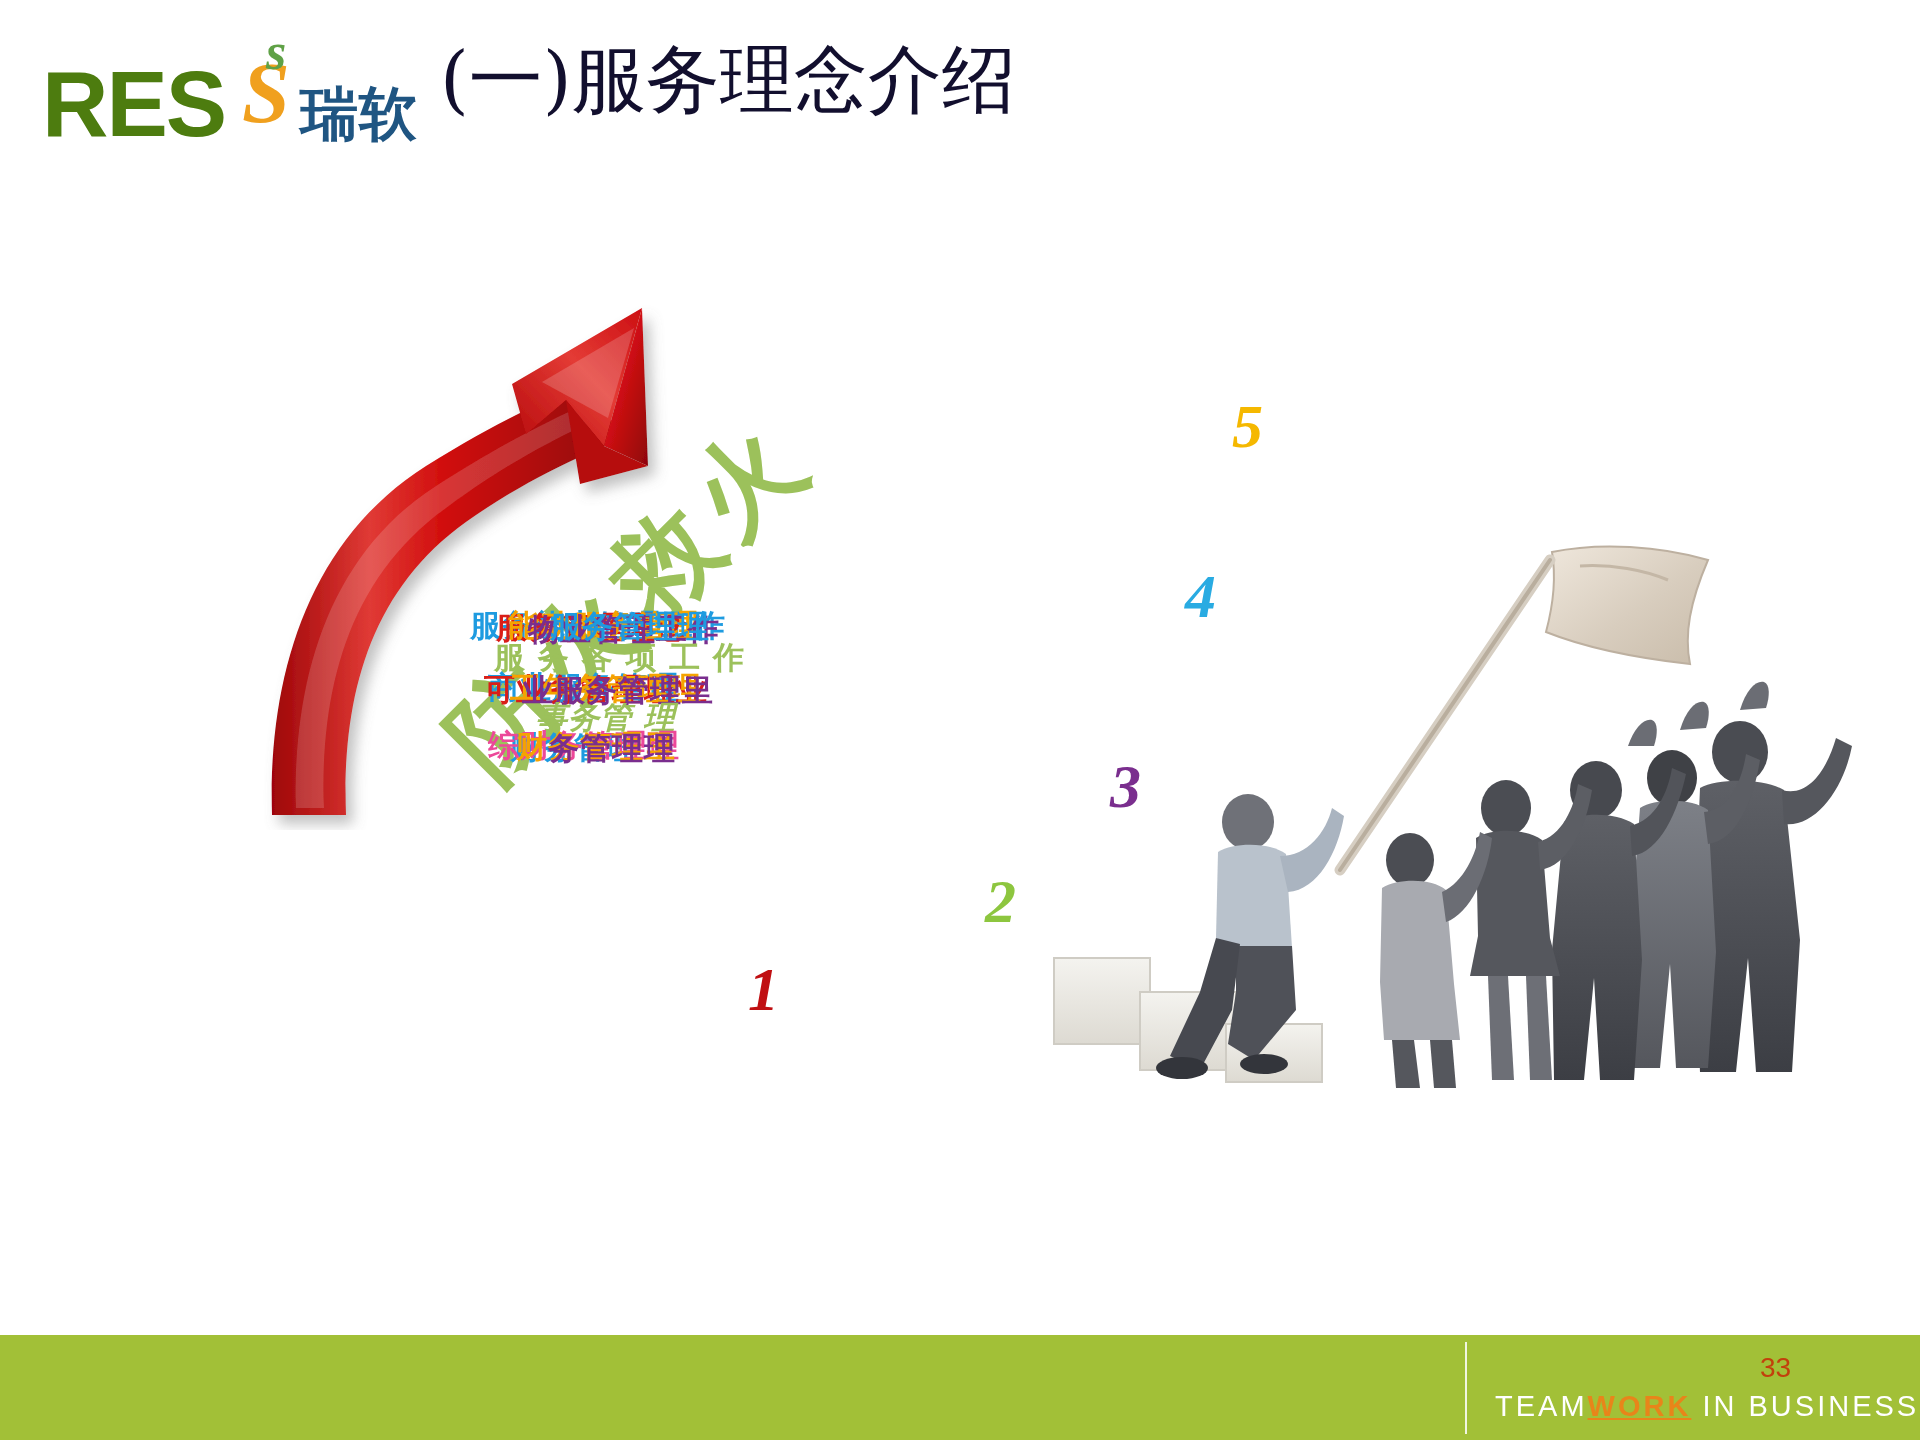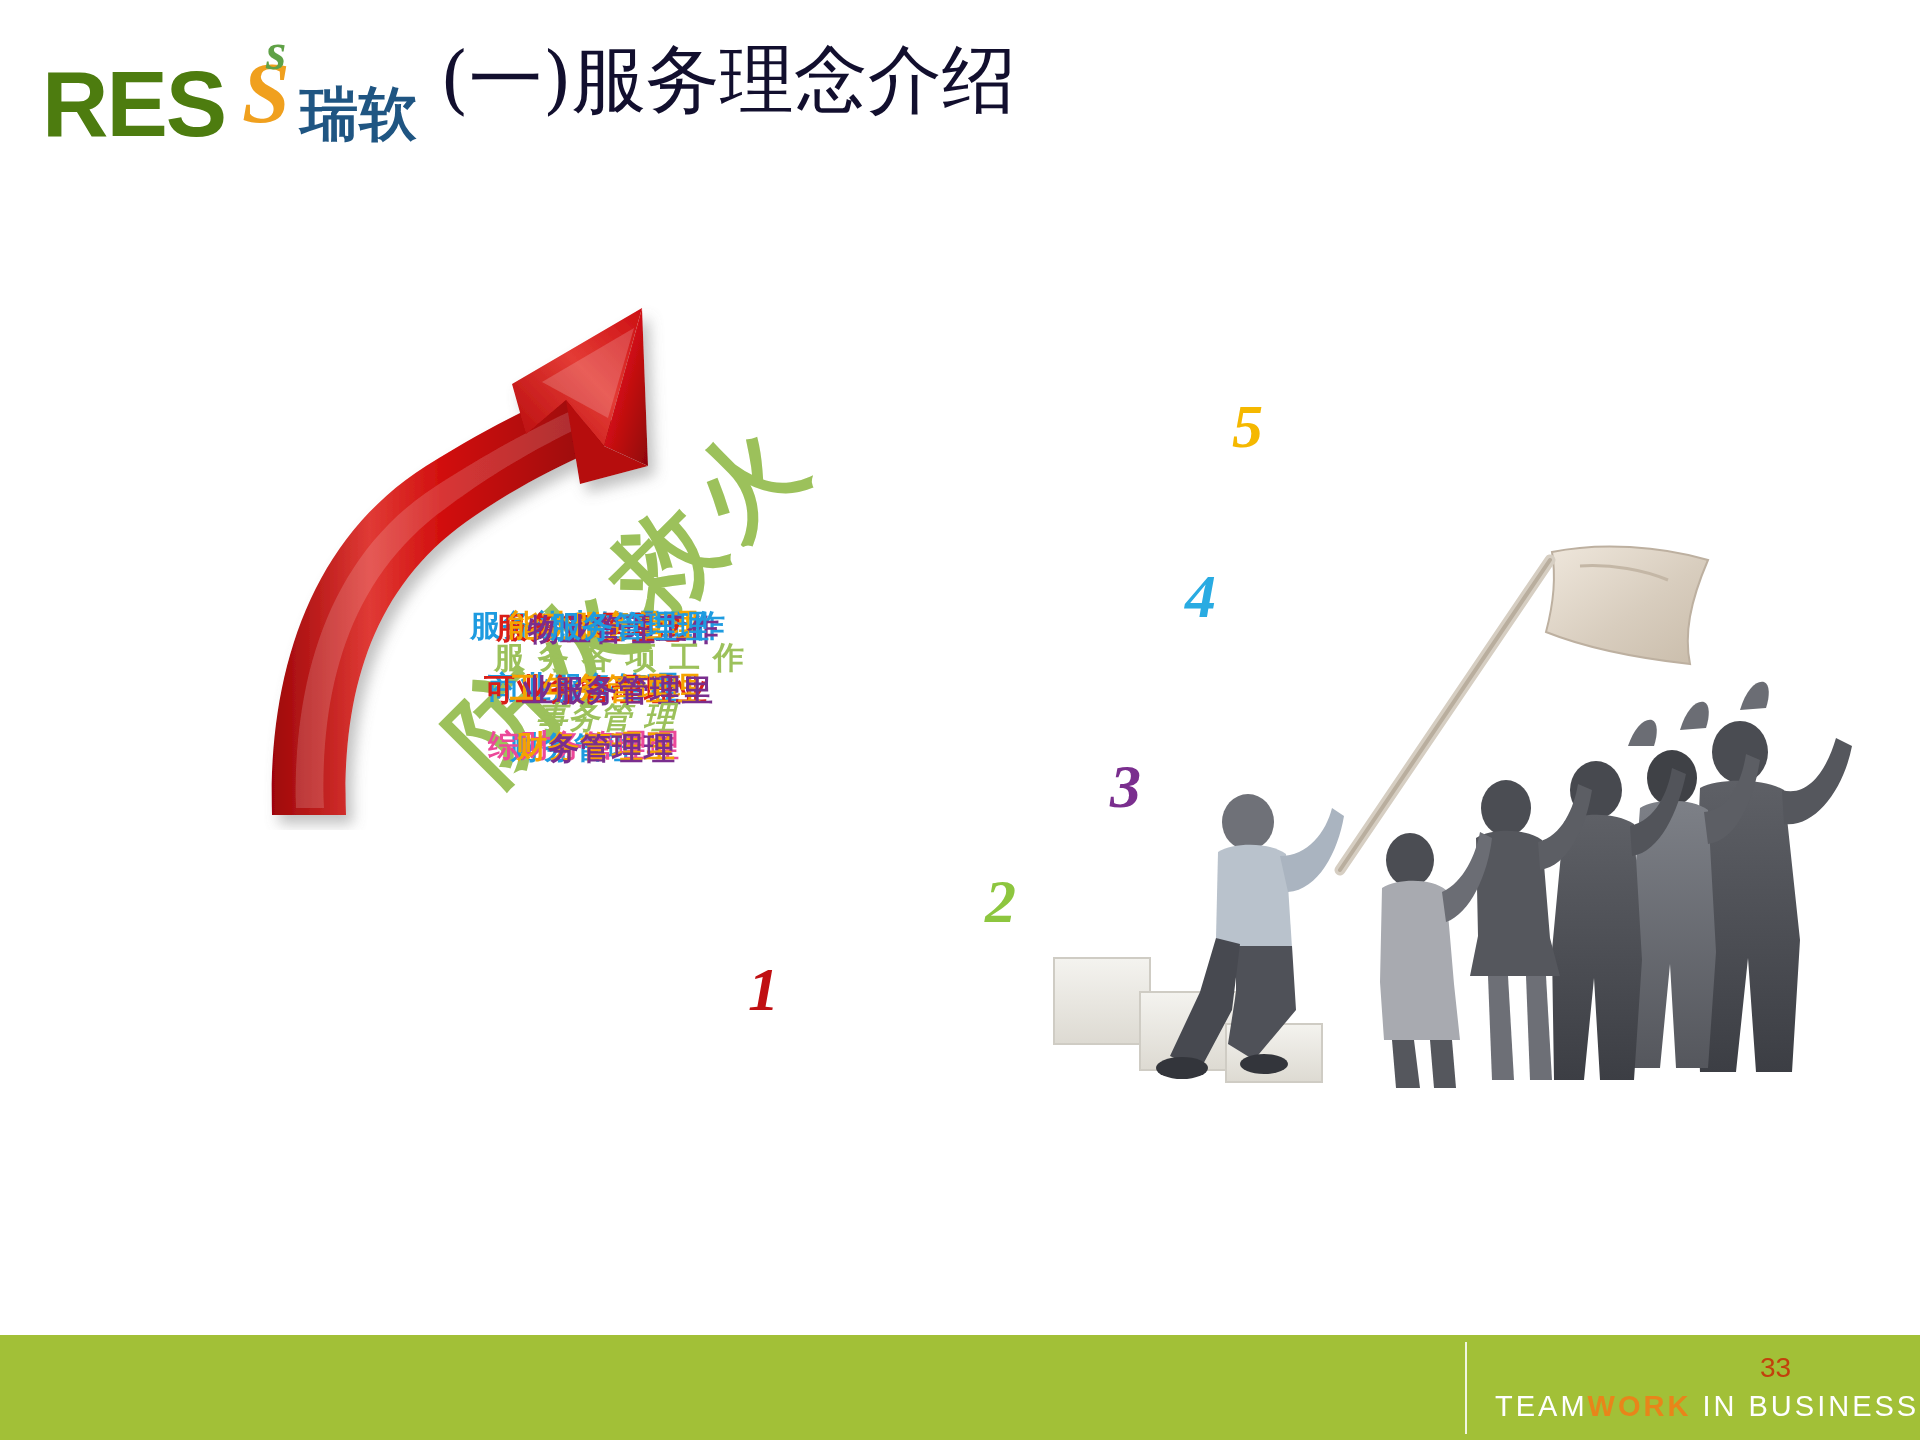--- a/index.html
+++ b/index.html
@@ -168,21 +168,21 @@
   .footer-tagline {
     position: absolute;
     left: 1495px;
     bottom: 17px;
     font-family: "Liberation Sans", sans-serif;
     font-size: 29px;
     letter-spacing: 3px;
     color: #ffffff;
     white-space: nowrap;
   }
-  .footer-tagline .accent { color: #E8851A; font-weight: bold; }
+  .footer-tagline .accent { color: #E8851A; font-weight: bold; text-decoration: underline; }
   .page-number {
     position: absolute;
     left: 1760px;
     bottom: 56px;
     font-family: "Liberation Sans", sans-serif;
     font-size: 28px;
     color: #c2410c;
   }
 </style>
 </head>

